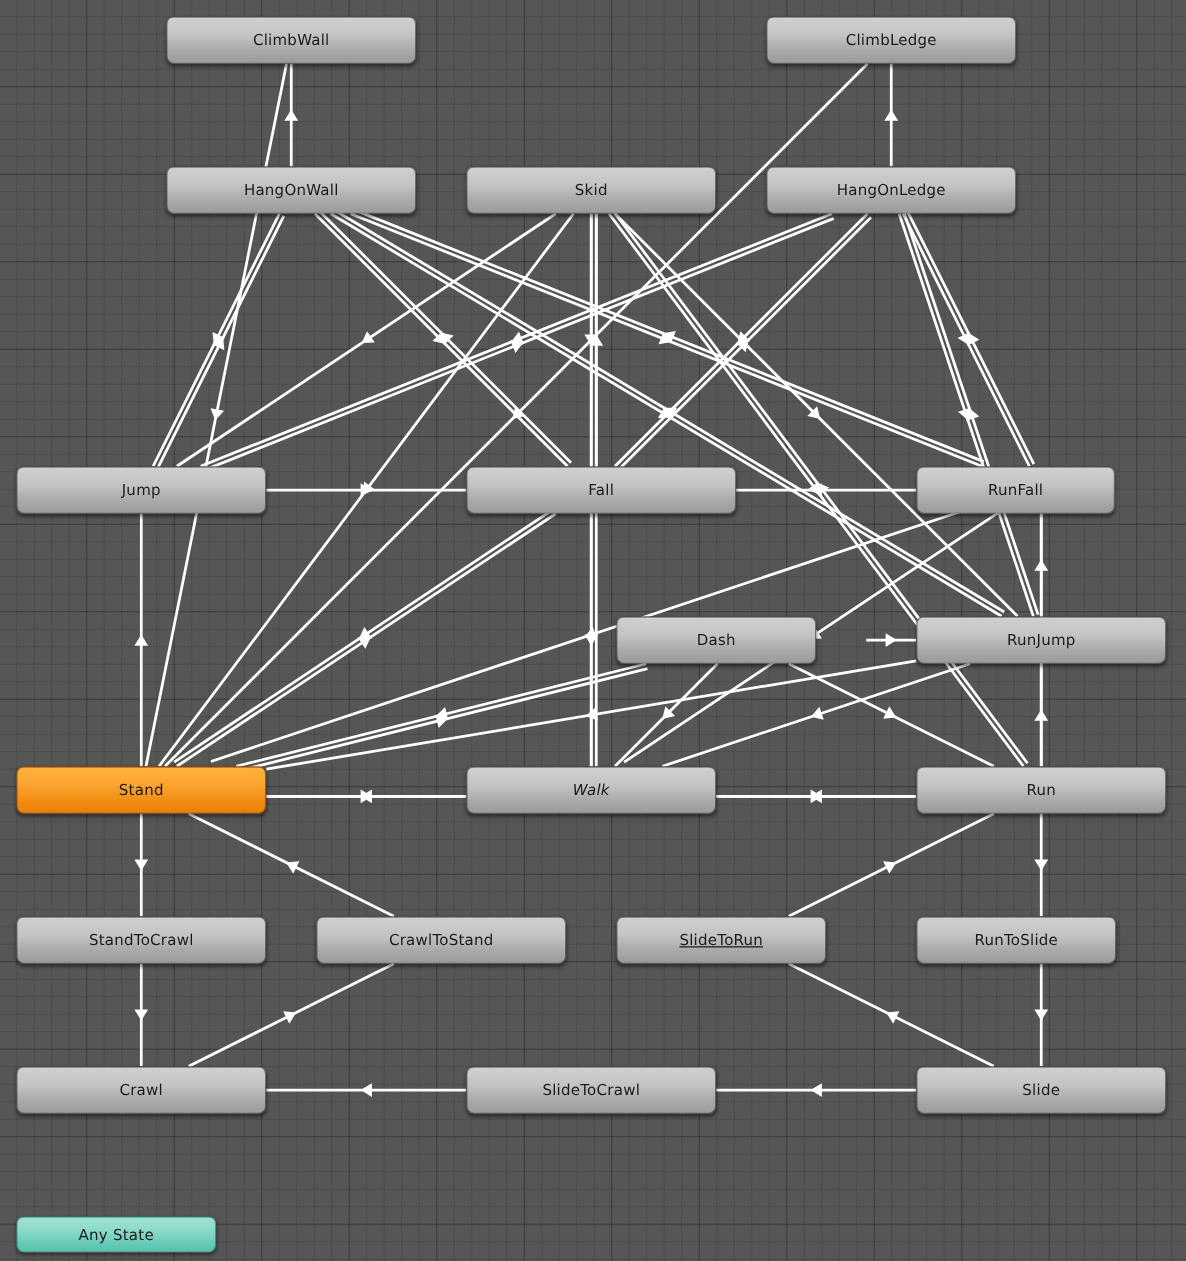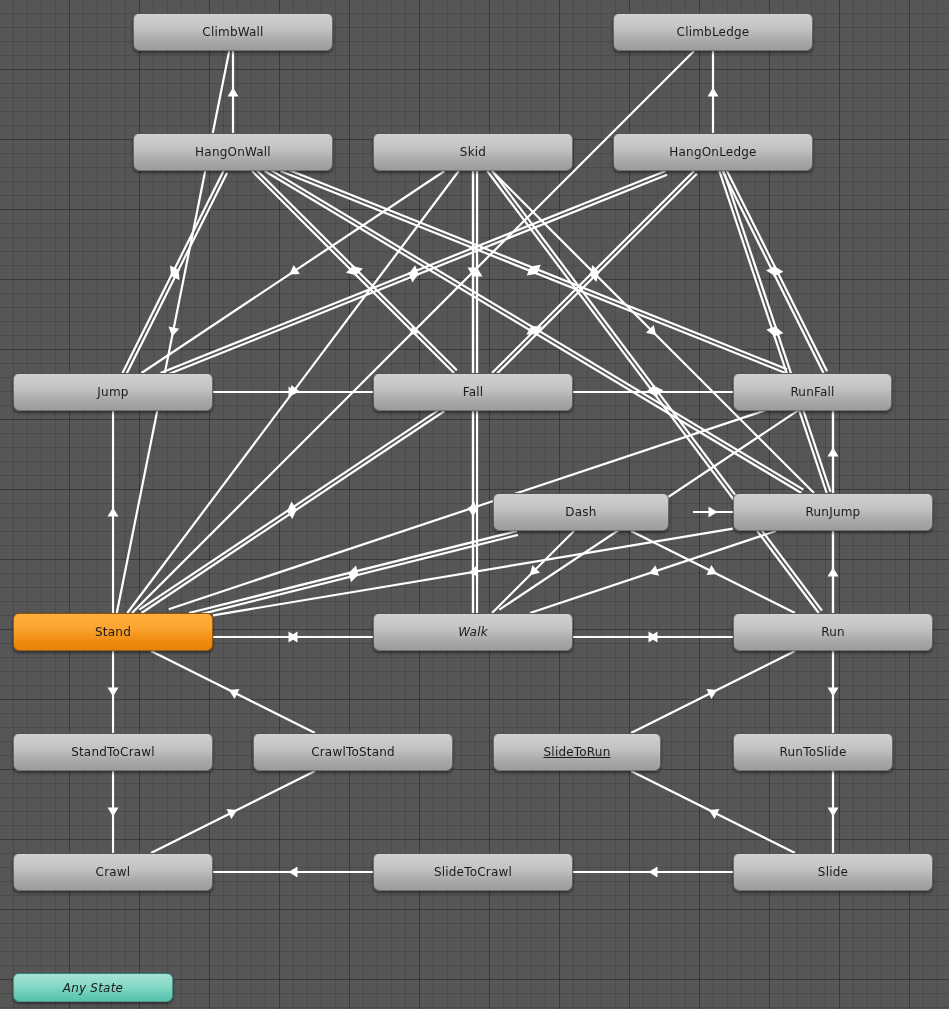--- a/index.html
+++ b/index.html
@@ -208,27 +208,27 @@
       </div>
       <div class="state-node normal" style="left: 373px; top: 133px; width: 200px; height: 38px;">
         <span class="node-label">Skid</span>
       </div>
       <div class="state-node normal" style="left: 613px; top: 133px; width: 200px; height: 38px; text-align: right;">
         <span class="node-label">HangOnLedge</span>
       </div>
       <div class="state-node normal" style="left: 13px; top: 373px; width: 200px; height: 38px;">
         <span class="node-label">Jump</span>
       </div>
-      <div class="state-node normal" style="left: 373px; top: 373px; width: 200px; height: 38px;">
+      <div class="state-node normal" style="left: 373px; top: 373px; width: 216px; height: 38px;">
         <span class="node-label">Fall</span>
       </div>
       <div class="state-node normal" style="left: 733px; top: 373px; width: 159px; height: 38px;">
         <span class="node-label">RunFall</span>
       </div>
-      <div class="state-node normal" style="left: 493px; top: 493px; width: 176px; height: 38px; align-items: center;">
+      <div class="state-node normal" style="left: 493px; top: 493px; width: 160px; height: 38px; align-items: center;">
         <span class="node-label">Dash</span>
       </div>
       <div class="state-node normal" style="left: 733px; top: 493px; width: 200px; height: 38px;">
         <span class="node-label">RunJump</span>
       </div>
       <div class="state-node default-state" style="left: 13px; top: 613px; width: 200px; height: 38px;">
         <span class="node-label">Stand</span>
       </div>
       <div class="state-node normal" style="left: 373px; top: 613px; width: 200px; height: 38px; font-style: italic;">
         <span class="node-label">Walk</span>
@@ -250,17 +250,17 @@
       </div>
       <div class="state-node normal" style="left: 13px; top: 853px; width: 200px; height: 38px;">
         <span class="node-label">Crawl</span>
       </div>
       <div class="state-node normal" style="left: 373px; top: 853px; width: 200px; height: 38px;">
         <span class="node-label">SlideToCrawl</span>
       </div>
       <div class="state-node normal" style="left: 733px; top: 853px; width: 200px; height: 38px;">
         <span class="node-label">Slide</span>
       </div>
-      <div class="state-node any-state" style="left: 13px; top: 973px; width: 160px; height: 29px; font-style: italic;">
+      <div class="state-node any-state" style="left: 13px; top: 973px; width: 160px; height: 29px;">
         <span class="node-label">Any State</span>
       </div>
     </div>
 </div>
 
 </body></html>

